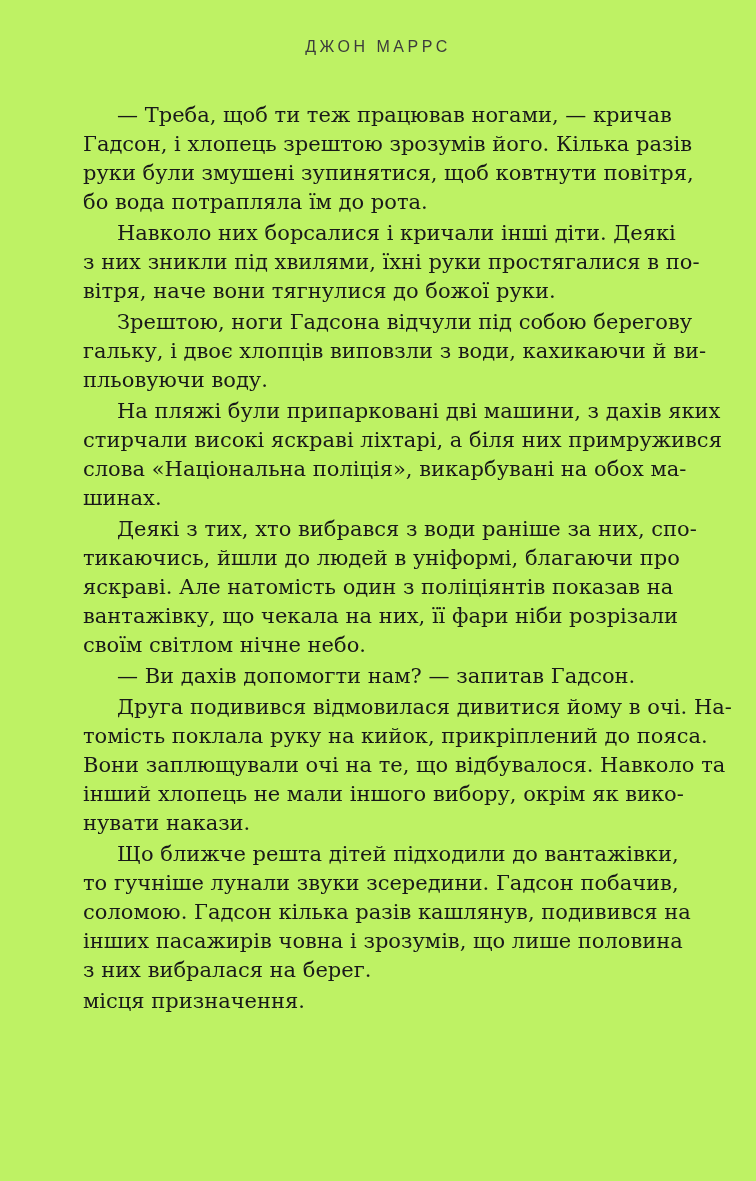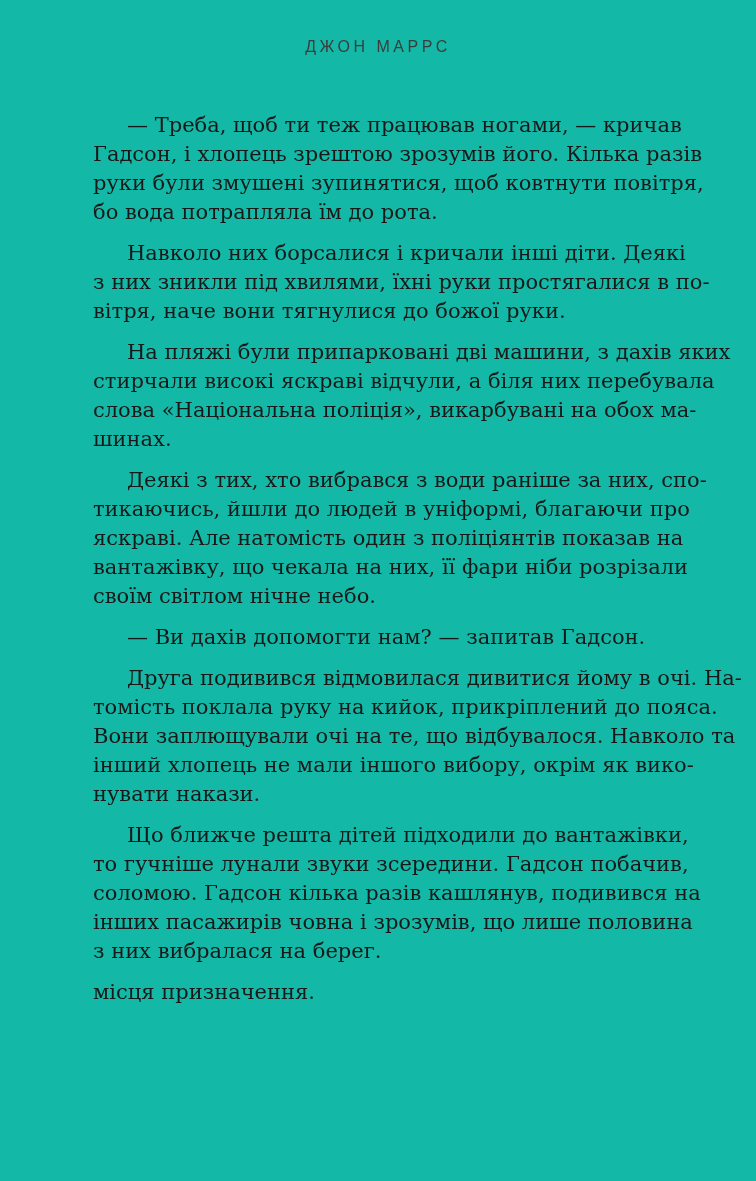--- a/index.html
+++ b/index.html
@@ -4,21 +4,21 @@
 <style>
   html, body {
     margin: 0;
     padding: 0;
     background: #ffffff;
   }
   .page {
     position: relative;
     width: 756px;
     height: 1181px;
-    background: #14b8a6;
+    background: #bef264;
     overflow: hidden;
   }
   .running-head {
     position: absolute;
     top: 38px;
     left: 0;
     width: 756px;
     text-align: center;
     font-family: "Liberation Sans", sans-serif;
     font-size: 16px;
@@ -30,21 +30,21 @@
     position: absolute;
     left: 81px;
     top: 99px;
     width: 577px;
     font-family: "DejaVu Serif", "Liberation Serif", serif;
     font-size: 21px;
     line-height: 29px;
     color: #191919;
   }
   .paragraph {
-    margin: 12px;
+    margin: 2px;
     padding: 0;
   }
   .line {
     height: 29px;
     text-align: justify;
     text-align-last: justify;
     white-space: nowrap;
   }
   .line.last {
     text-align: left;
@@ -65,22 +65,27 @@
         <div class="line">Гадсон, і хлопець зрештою зрозумів його. Кілька разів</div>
         <div class="line">руки були змушені зупинятися, щоб ковтнути повітря,</div>
         <div class="line last">бо вода потрапляла їм до рота.</div>
       </div>
       <div class="paragraph">
         <div class="line first">Навколо них борсалися і кричали інші діти. Деякі</div>
         <div class="line">з них зникли під хвилями, їхні руки простягалися в по-</div>
         <div class="line last">вітря, наче вони тягнулися до божої руки.</div>
       </div>
       <div class="paragraph">
+        <div class="line first">Зрештою, ноги Гадсона відчули під собою берегову</div>
+        <div class="line">гальку, і двоє хлопців виповзли з води, кахикаючи й ви-</div>
+        <div class="line last">пльовуючи воду.</div>
+      </div>
+      <div class="paragraph">
         <div class="line first">На пляжі були припарковані дві машини, з дахів яких</div>
-        <div class="line">стирчали високі яскраві відчули, а біля них перебувала</div>
+        <div class="line">стирчали високі яскраві ліхтарі, а біля них примружився</div>
         <div class="line">слова «Національна поліція», викарбувані на обох ма-</div>
         <div class="line last">шинах.</div>
       </div>
       <div class="paragraph">
         <div class="line first">Деякі з тих, хто вибрався з води раніше за них, спо-</div>
         <div class="line">тикаючись, йшли до людей в уніформі, благаючи про</div>
         <div class="line">яскраві. Але натомість один з поліціянтів показав на</div>
         <div class="line">вантажівку, що чекала на них, її фари ніби розрізали</div>
         <div class="line last">своїм світлом нічне небо.</div>
       </div>

